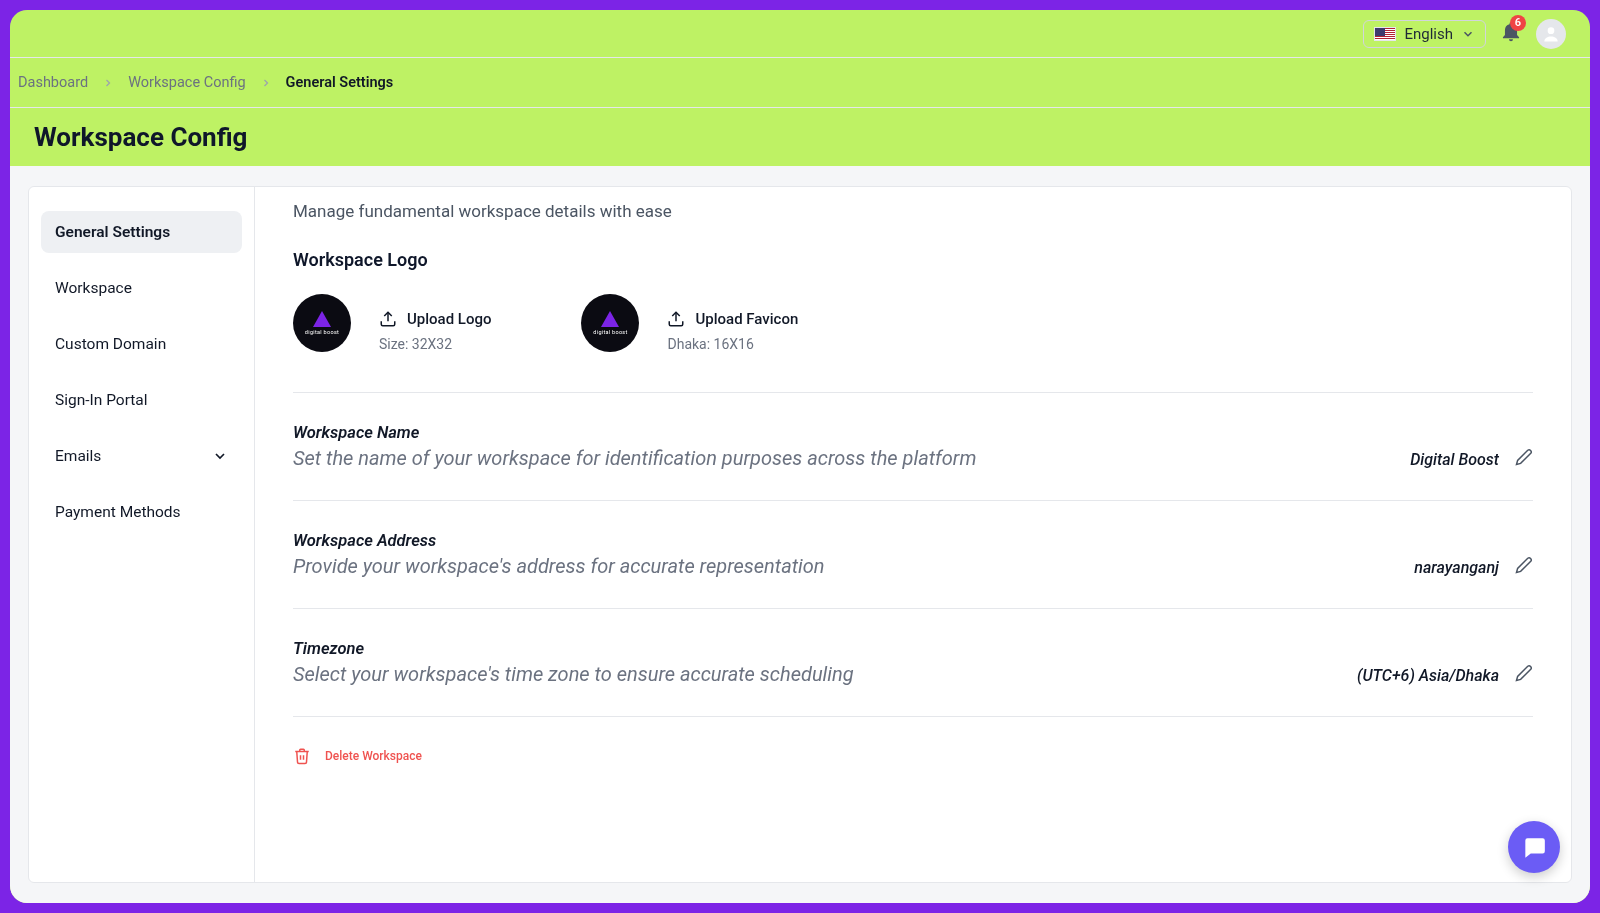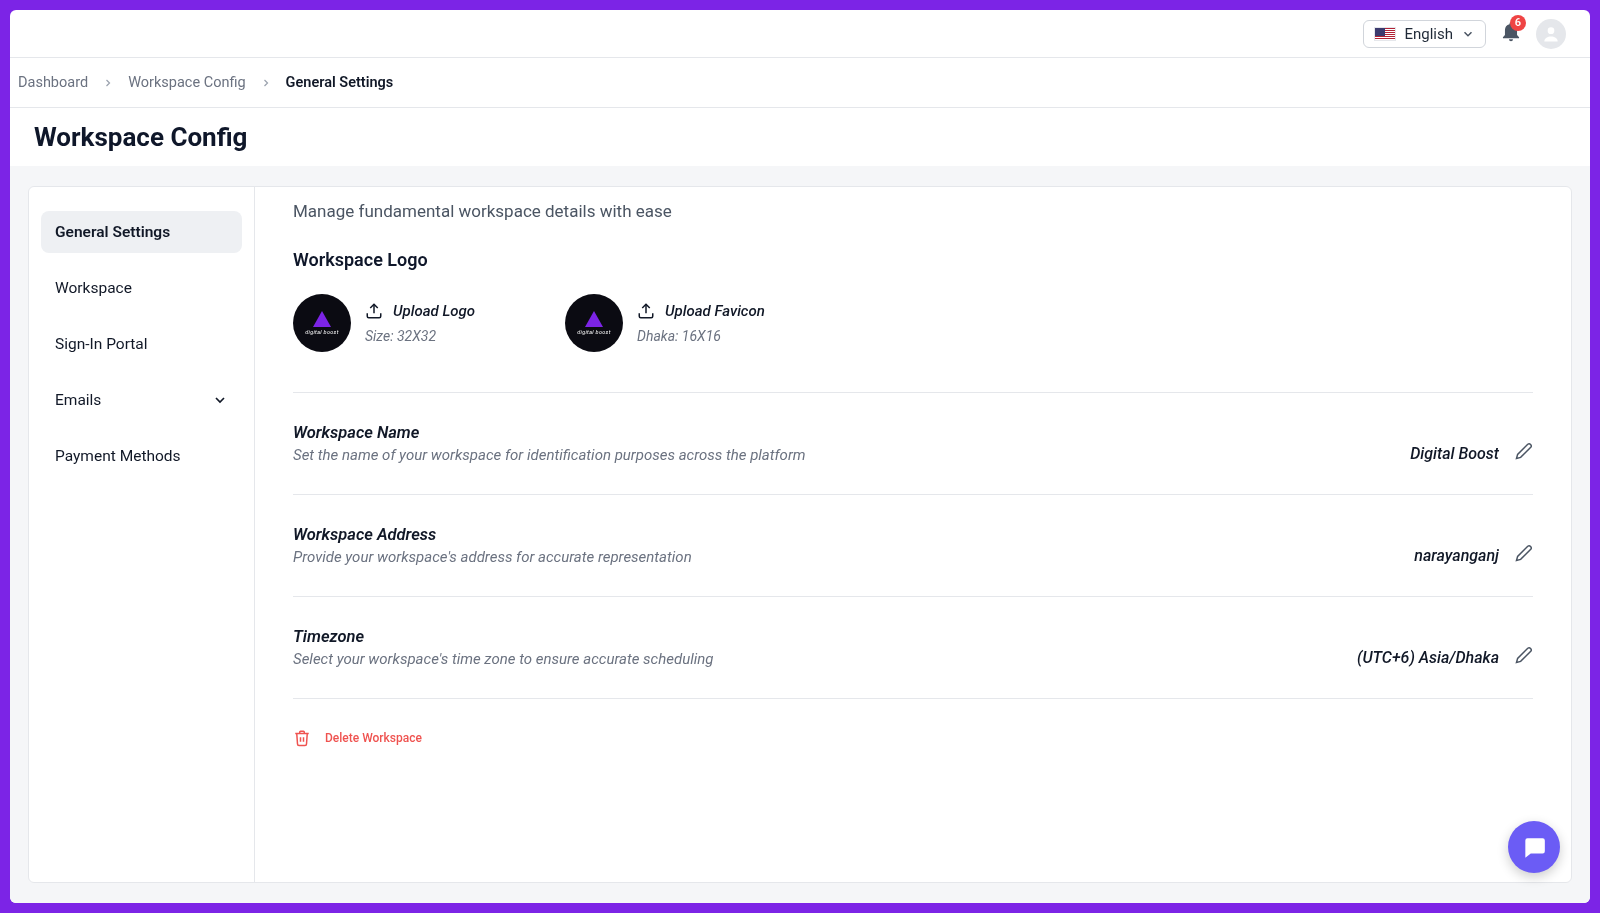--- a/index.html
+++ b/index.html
@@ -9,22 +9,22 @@
       font-family: -apple-system, BlinkMacSystemFont, "Segoe UI", Roboto, "Helvetica Neue", Arial, sans-serif;
     }
     body {
       background: #7c24e6;
       padding: 10px;
       width: 1600px;
       height: 913px;
       overflow: hidden;
     }
     .app {
-      background: #ffffff;
-      border-radius: 6px;
+      background: #bef264;
+      border-radius: 17px;
       height: 893px;
       display: flex;
       flex-direction: column;
       overflow: hidden;
     }
 
     
     .topbar {
       height: 48px;
       border-bottom: 1px solid #e5e7eb;
@@ -182,23 +182,22 @@
       margin-bottom: 24px;
     }
     .logo-row {
       display: flex;
       gap: 90px;
       align-items: center;
       margin-bottom: 40px;
     }
     .logo-block {
       display: flex;
-      align-items: center;
-      gap: 14px;
-      font-style: italic;
+      align-items: flex-end;
+      gap: 28px;
     }
     .logo-circle {
       width: 58px;
       height: 58px;
       border-radius: 999px;
       background: #0b0b12;
       display: flex;
       align-items: center;
       justify-content: center;
       flex-direction: column;
@@ -245,21 +244,21 @@
     }
     .setting-left { max-width: 720px; }
     .setting-title {
       font-size: 16.5px;
       font-weight: 600;
       color: #111827;
       margin-bottom: 4px;
     }
     .setting-desc {
       color: #6b7280;
-      font-size: 15px;
+      font-size: 20px;
     }
     .setting-right {
       display: flex;
       align-items: center;
       gap: 16px;
     }
     .setting-value {
       color: #111827;
       font-size: 16px;
       font-weight: 500;
@@ -339,20 +338,23 @@
     <div class="panel">
 
       <div class="sidebar">
         <div class="side-item active">
           <span>General Settings</span>
         </div>
         <div class="side-item">
           <span>Workspace</span>
         </div>
         <div class="side-item">
+          <span>Custom Domain</span>
+        </div>
+        <div class="side-item">
           <span>Sign-In Portal</span>
         </div>
         <div class="side-item">
           <span>Emails</span>
           <svg width="16" height="16" viewBox="0 0 24 24" fill="none" stroke="#111827" stroke-width="2.5">
               <polyline points="6 9 12 15 18 9"></polyline>
             </svg>
         </div>
         <div class="side-item">
           <span>Payment Methods</span>

